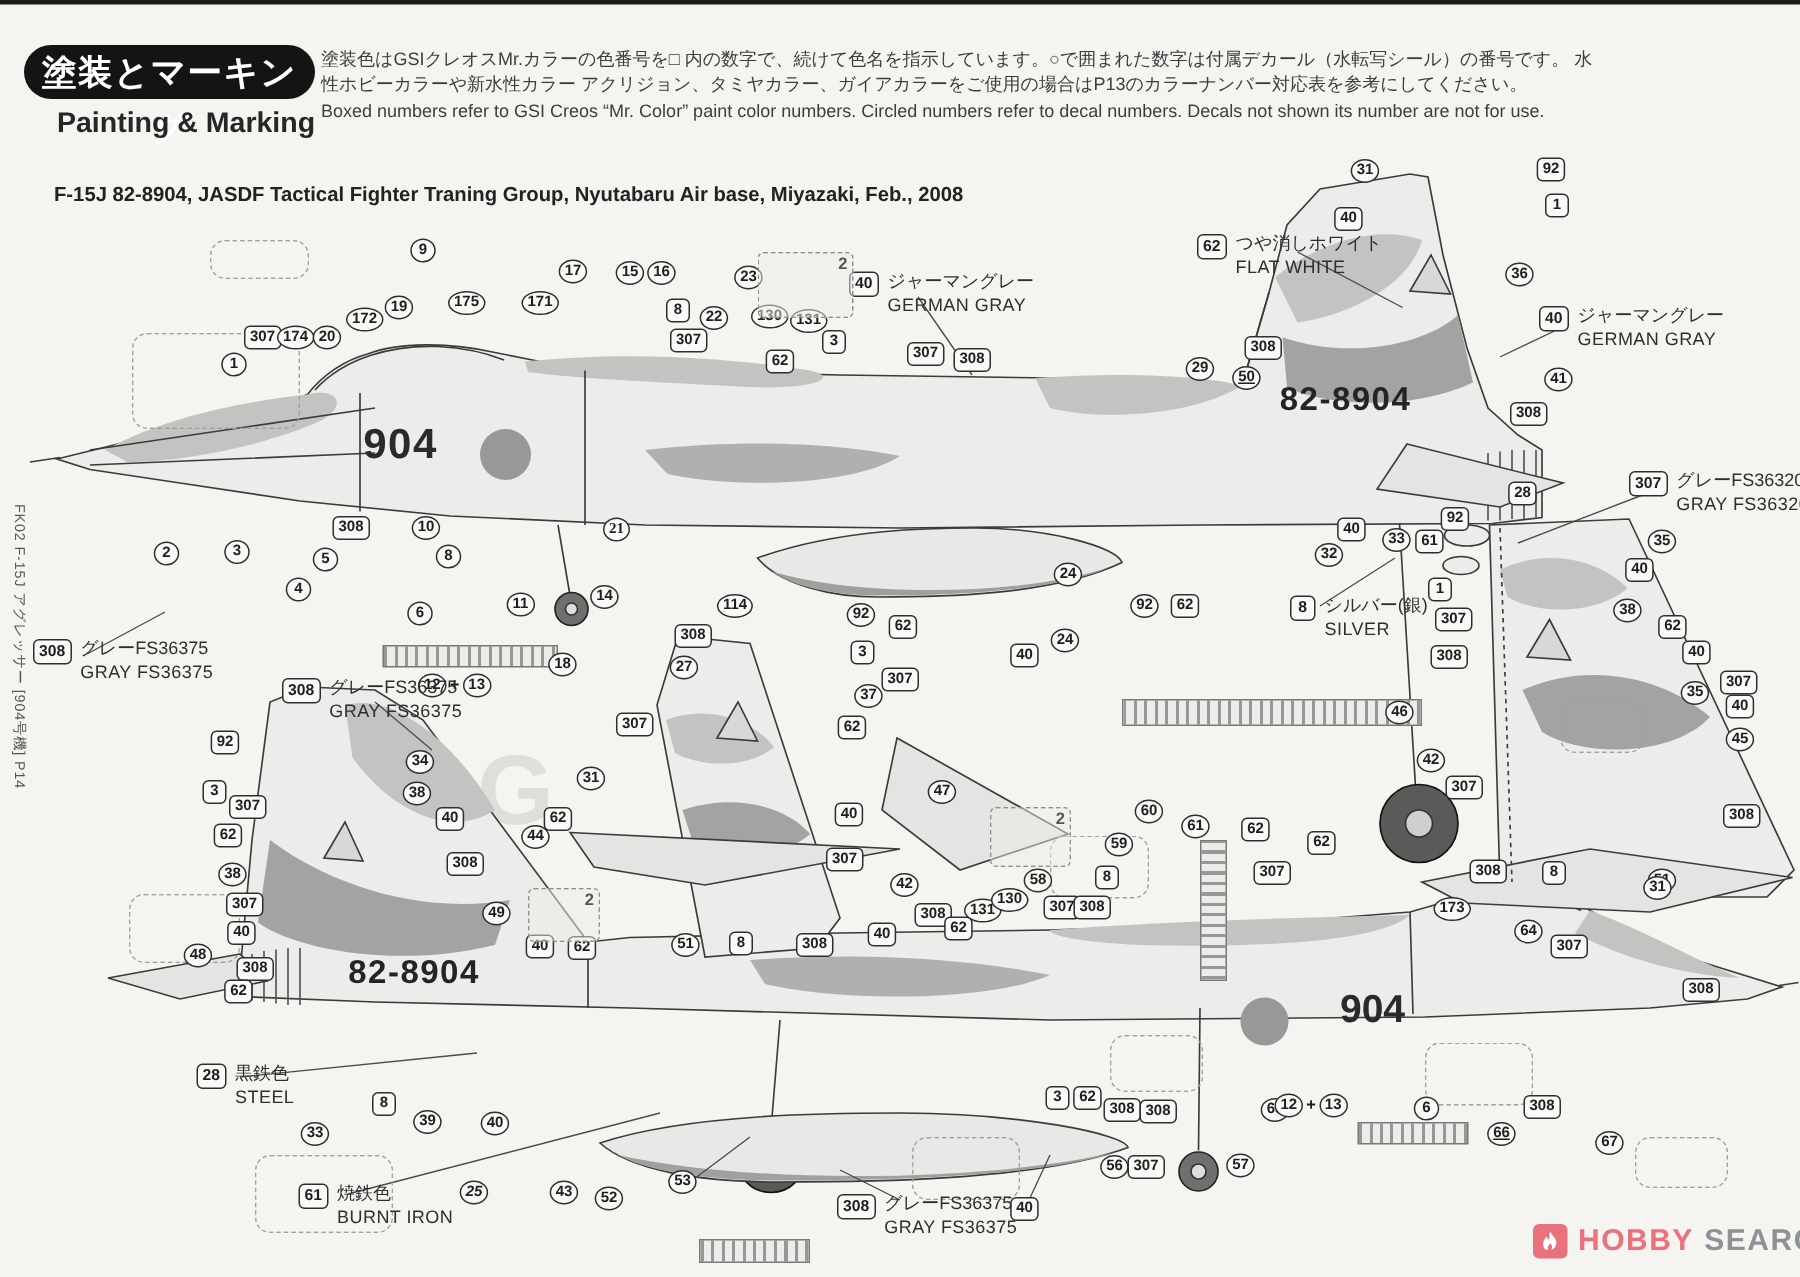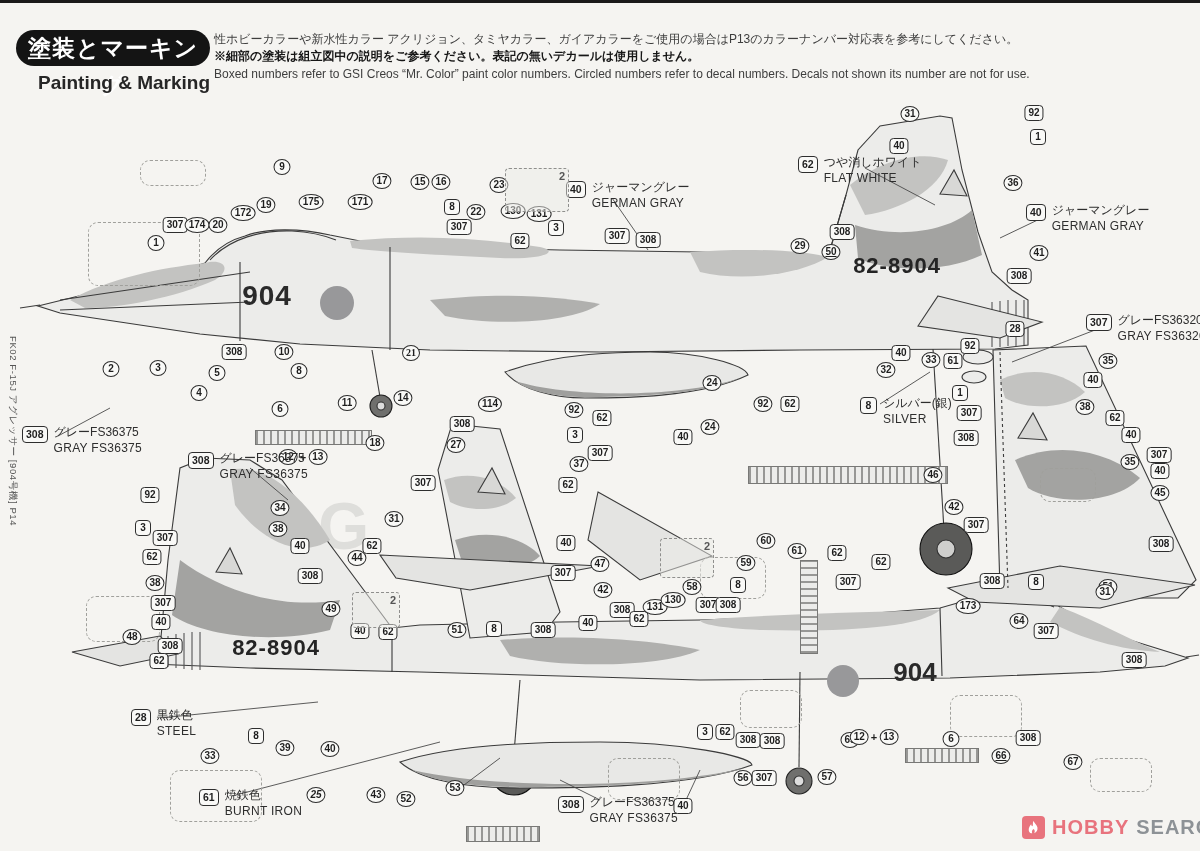--- a/index.html
+++ b/index.html
@@ -54,24 +54,25 @@
 </style>
 </head>
 <body>
 
 <div id="sheet">
   <div id="topline"></div>
 
   <div id="title-pill">塗装とマーキング</div>
   <div id="title-en">Painting &amp; Marking</div>
   <div id="instr">
+    <div>塗装色はGSIクレオスMr.カラーの色番号を□ 内の数字で、続けて色名を指示しています。○で囲まれた数字は付属デカール（水転写シール）の番号です。 水</div>
     <div>性ホビーカラーや新水性カラー アクリジョン、タミヤカラー、ガイアカラーをご使用の場合はP13のカラーナンバー対応表を参考にしてください。</div>
-    <div class="note">※細部の塗装は組立図中の説明をご参考ください。表記の無いデカールは使用しません。</div>
     <div class="en">Boxed numbers refer to GSI Creos  “Mr. Color”  paint color numbers. Circled numbers refer to decal numbers. Decals not shown its number are not for use.</div>
   </div>
+  <div id="subject-en">F-15J  82-8904,   JASDF Tactical Fighter Traning Group, Nyutabaru Air base, Miyazaki,  Feb., 2008</div>
   <div id="side-label">FK02 F-15J アグレッサー [904号機] P14</div>
   <div id="watermark">G</div>
 
   <svg id="art" viewBox="0 0 1200 851">
 
     <g stroke="#3b3b3b" stroke-width="1.1" fill="none">
       <path d="M20,308 L40,305"></path>
       <path fill="#ececea" d="M38,306 L95,292 L150,281 L205,263 C215,250 230,240 245,236 C265,228 300,228 330,235
         L360,241 L430,247 L560,250 L700,252 L828,257 L846,195 L858,150 L880,126 L940,116 L952,118
         L962,170 L978,232 L992,272 L1012,290 L1028,300 L1028,345 L995,349 L800,350 L600,352 L430,350
@@ -294,21 +295,21 @@
       <span class="co c" style="left: 394px; top: 519px;">31</span>
       <span class="co b" style="left: 360px; top: 631px;">40</span>
       <span class="co b" style="left: 388px; top: 632px;">62</span>
       <span class="co b" style="left: 462px; top: 424px;">308</span>
       <span class="co b" style="left: 575px; top: 435px;">3</span>
       <span class="co b" style="left: 600px; top: 453px;">307</span>
       <span class="co c" style="left: 456px; top: 445px;">27</span>
       <span class="co c" style="left: 579px; top: 464px;">37</span>
       <span class="co b" style="left: 568px; top: 485px;">62</span>
       <span class="co b" style="left: 423px; top: 483px;">307</span>
-      <span class="co c" style="left: 600px; top: 528px; margin-top: 36px;">47</span>
+      <span class="co c" style="left: 628px; top: 528px;">47</span>
       <span class="co b" style="left: 566px; top: 543px;">40</span>
       <span class="co b" style="left: 563px; top: 573px;">307</span>
       <span class="co c" style="left: 603px; top: 590px;">42</span>
       <span class="co c" style="left: 457px; top: 630px;">51</span>
       <span class="co b" style="left: 494px; top: 629px;">8</span>
       <span class="co b" style="left: 543px; top: 630px;">308</span>
       <span class="co c" style="left: 710px; top: 427px;">24</span>
       <span class="co b" style="left: 588px; top: 623px;">40</span>
       <span class="co b" style="left: 622px; top: 610px;">308</span>
       <span class="co b" style="left: 639px; top: 619px;">62</span>

